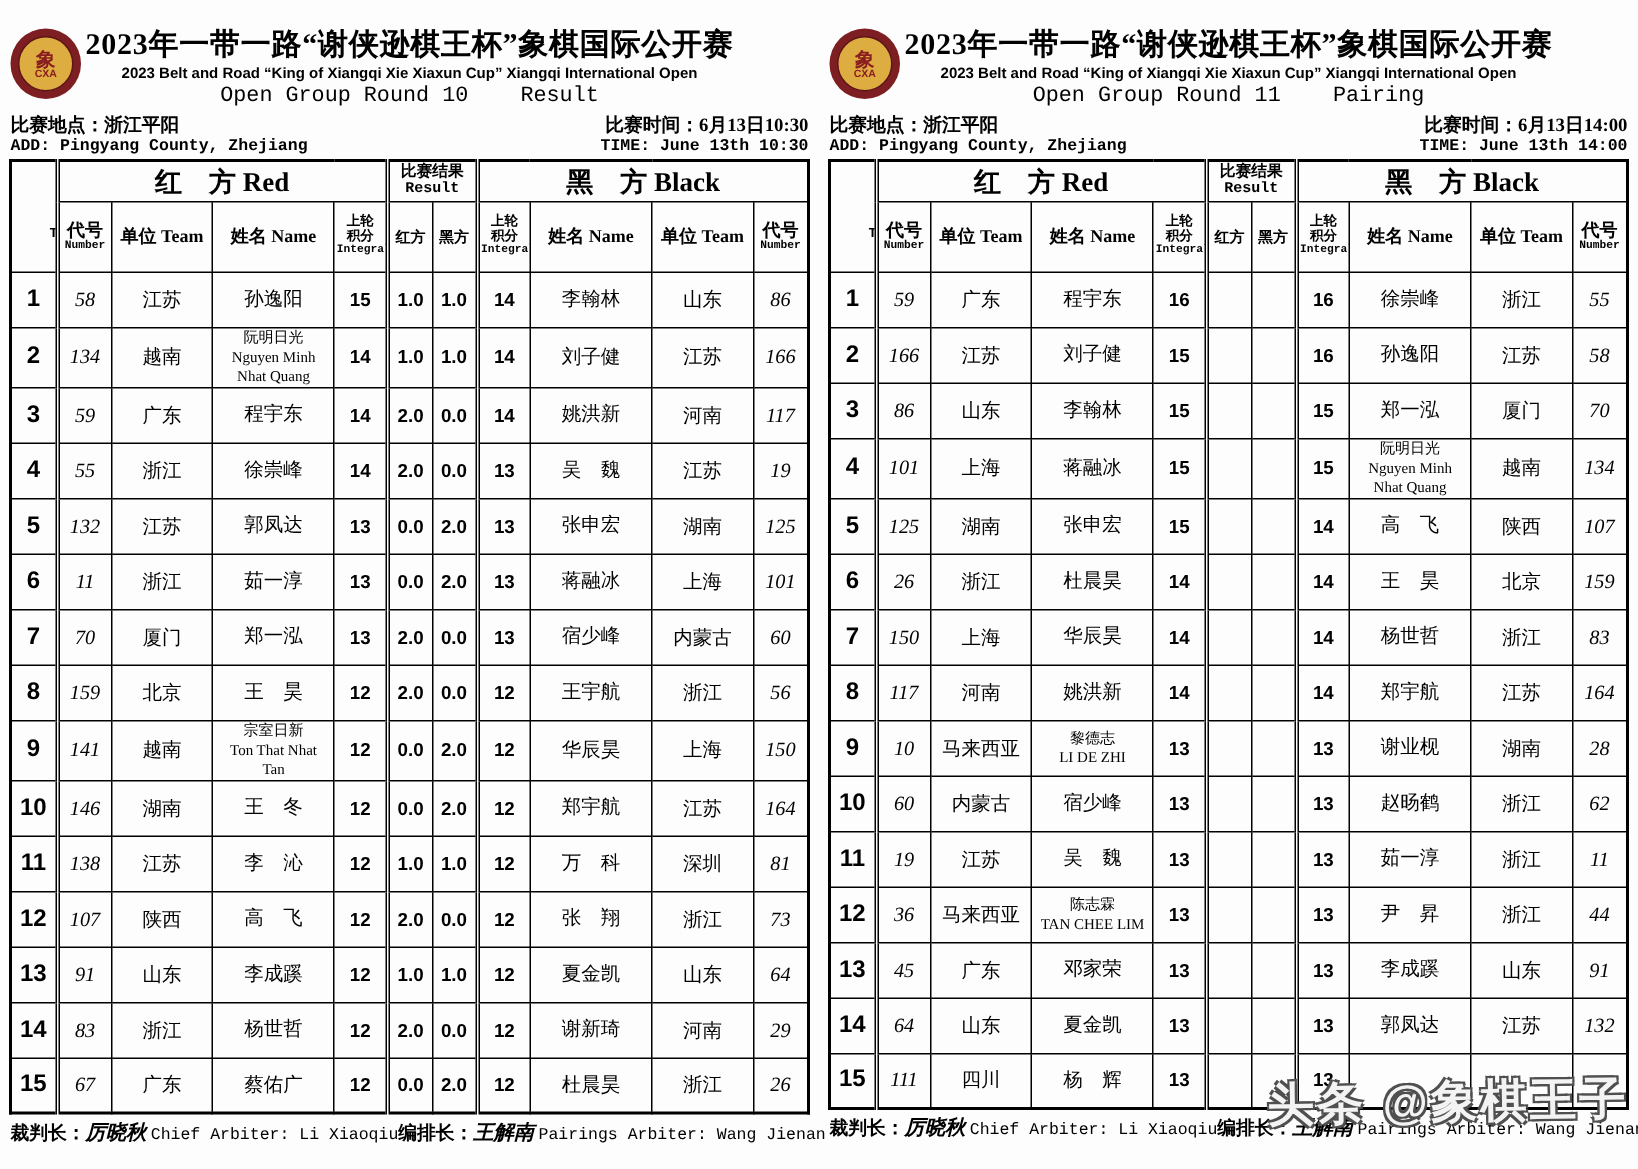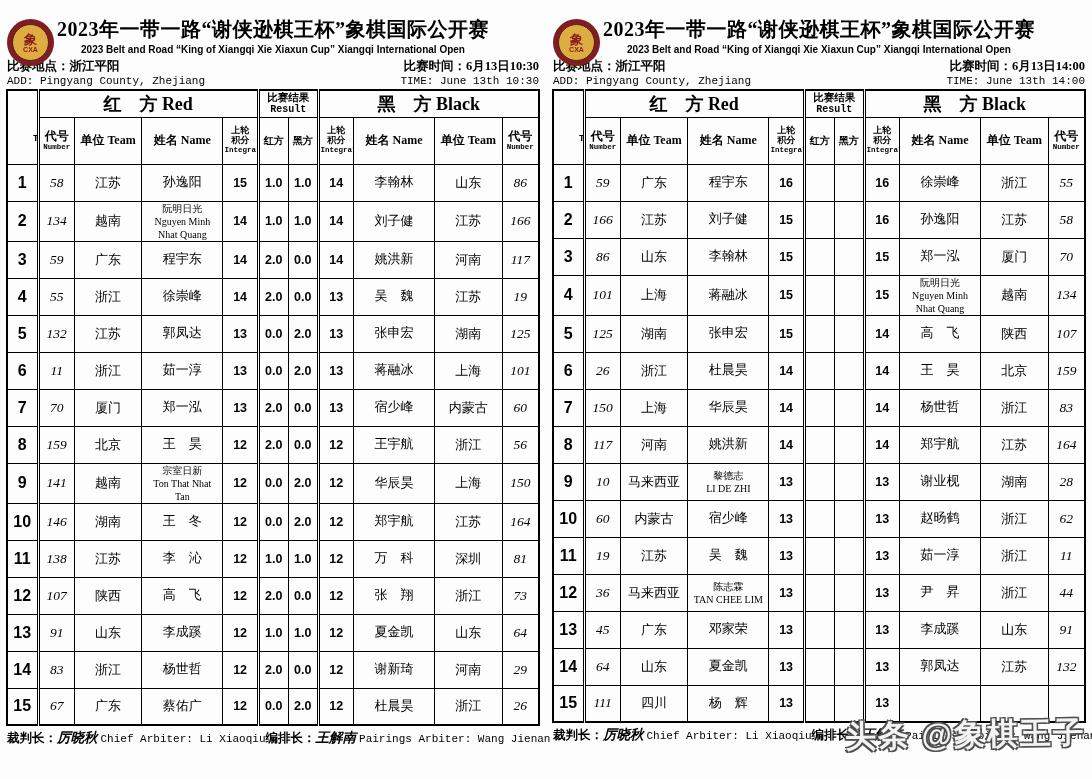--- a/index.html
+++ b/index.html
@@ -22,21 +22,21 @@
     display:flex; flex-direction:column; align-items:center; justify-content:center; line-height:1;
   }
   .logo-piece { color:#8a1d20; font-size:13px; font-weight:bold; }
   .logo-org { color:#8a1d20; font-size:7px; font-weight:bold; font-family:"Liberation Sans",sans-serif; }
 
   .title-cn { font-weight:bold; font-size:20px; white-space:nowrap; margin-top:14px; letter-spacing:0.5px; }
   .title-en { font-weight:bold; font-size:10px; white-space:nowrap; font-family:"Liberation Sans","DejaVu Sans",sans-serif; margin-top:1px; }
   .round-cn { font-weight:bold; font-size:19px; margin-top:5px; letter-spacing:1px; }
   .round-en { font-size:14.5px; margin-top:1px; white-space:pre; font-family:"Liberation Mono","DejaVu Sans Mono",monospace; }
   .info-row { display:flex; justify-content:space-between; font-weight:bold; font-size:12.5px; margin-top:3px; padding:0 1px; }
-  .info-row.en { font-weight:normal; font-size:11px; margin-top:0; font-family:"Liberation Mono","DejaVu Sans Mono",monospace; }
+  .info-row.en { font-weight:bold; font-size:11px; margin-top:0; font-family:"Liberation Mono","DejaVu Sans Mono",monospace; }
 
   
   table.pairing { width:100%; border-collapse:collapse; table-layout:fixed; margin-top:2px; border:2px solid #000; }
   .pairing th, .pairing td { border:1px solid #000; text-align:center; vertical-align:middle; padding:0 1px; overflow:hidden; }
   .dL { border-left:3px double #000 !important; }
   tr.h1 { height:27px; }
   tr.h2 { height:47px; }
   .th-table span, .th-code span, .th-pts span { display:block; line-height:1.1; }
   .th-table .b { font-weight:bold; font-size:12px;margin-left:35px; }
   .th-table .s { font-size:9px; font-family:Liberation Mono, monospace;margin-left:24px; }
@@ -79,20 +79,21 @@
 <div class="sheet">
   <div class="sheet-header">
     <div class="logo">
       <div class="logo-inner">
         <span class="logo-piece">象</span>
         <span class="logo-org">CXA</span>
       </div>
     </div>
     <div class="title-cn">2023年一带一路“谢侠逊棋王杯”象棋国际公开赛</div>
     <div class="title-en">2023 Belt and Road “King of Xiangqi Xie Xiaxun Cup” Xiangqi International Open</div>
+    <div class="round-en">Open Group Round 10    Result</div>
     <div class="info-row">
       <span>比赛地点：浙江平阳</span>
       <span>比赛时间：6月13日10:30</span>
     </div>
     <div class="info-row en">
       <span>ADD: Pingyang County, Zhejiang</span>
       <span>TIME: June 13th 10:30</span>
     </div>
   </div>
 
@@ -370,20 +371,21 @@
 <div class="sheet">
   <div class="sheet-header">
     <div class="logo">
       <div class="logo-inner">
         <span class="logo-piece">象</span>
         <span class="logo-org">CXA</span>
       </div>
     </div>
     <div class="title-cn">2023年一带一路“谢侠逊棋王杯”象棋国际公开赛</div>
     <div class="title-en">2023 Belt and Road “King of Xiangqi Xie Xiaxun Cup” Xiangqi International Open</div>
+    <div class="round-en">Open Group Round 11    Pairing</div>
     <div class="info-row">
       <span>比赛地点：浙江平阳</span>
       <span>比赛时间：6月13日14:00</span>
     </div>
     <div class="info-row en">
       <span>ADD: Pingyang County, Zhejiang</span>
       <span>TIME: June 13th 14:00</span>
     </div>
   </div>
 

